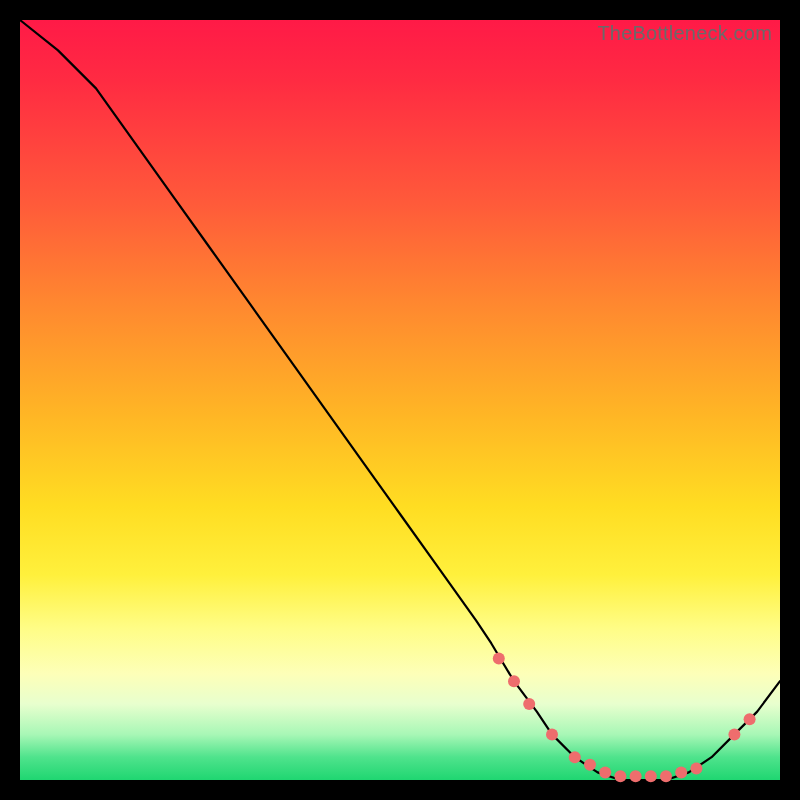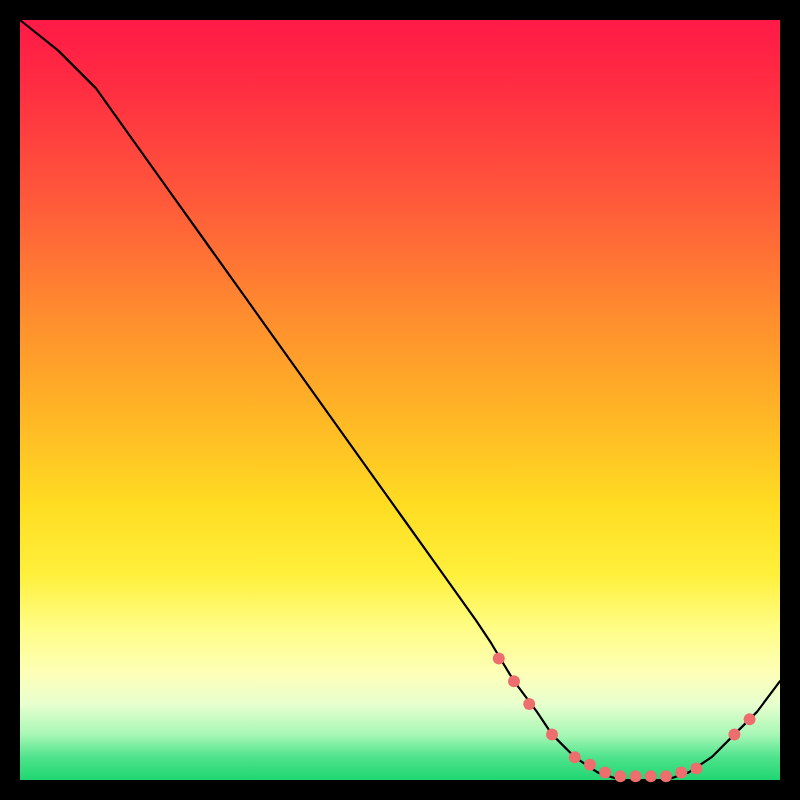--- a/index.html
+++ b/index.html
@@ -58,20 +58,21 @@
     width: 760px;
     height: 760px;
     overflow: visible;
   }
 </style>
 </head>
 <body>
 
 <div class="frame">
   <div class="plot-area">
+    <div class="watermark">TheBottleneck.com</div>
     <svg class="curve" viewBox="0 0 760 760" preserveAspectRatio="none">
       <path id="curve-path" fill="none" stroke-width="2.2" stroke-linejoin="round" stroke-linecap="round" d="M0.0 0.0 L38.0 30.4 L76.0 68.4 L114.0 121.6 L152.0 174.8 L190.0 228.0 L228.0 281.2 L266.0 334.4 L304.0 387.6 L342.0 440.8 L380.0 494.0 L418.0 547.2 L456.0 600.4 L471.2 623.2 L494.0 661.2 L516.8 691.6 L532.0 714.4 L554.8 737.2 L577.6 752.4 L600.4 760.0 L623.2 760.0 L646.0 760.0 L668.8 752.4 L691.6 737.2 L714.4 714.4 L737.2 691.6 L760.0 661.2" stroke="#000000"></path>
       <g id="markers-group">
           <circle cx="478.8" cy="638.4" r="6" fill="#ee6d6d" stroke="#c94f4f" stroke-width="0"></circle>
           <circle cx="494.0" cy="661.2" r="6" fill="#ee6d6d" stroke="#c94f4f" stroke-width="0"></circle>
           <circle cx="509.2" cy="684.0" r="6" fill="#ee6d6d" stroke="#c94f4f" stroke-width="0"></circle>
           <circle cx="532.0" cy="714.4" r="6" fill="#ee6d6d" stroke="#c94f4f" stroke-width="0"></circle>
           <circle cx="554.8" cy="737.2" r="6" fill="#ee6d6d" stroke="#c94f4f" stroke-width="0"></circle>
           <circle cx="570.0" cy="744.8" r="6" fill="#ee6d6d" stroke="#c94f4f" stroke-width="0"></circle>
           <circle cx="585.2" cy="752.4" r="6" fill="#ee6d6d" stroke="#c94f4f" stroke-width="0"></circle>

